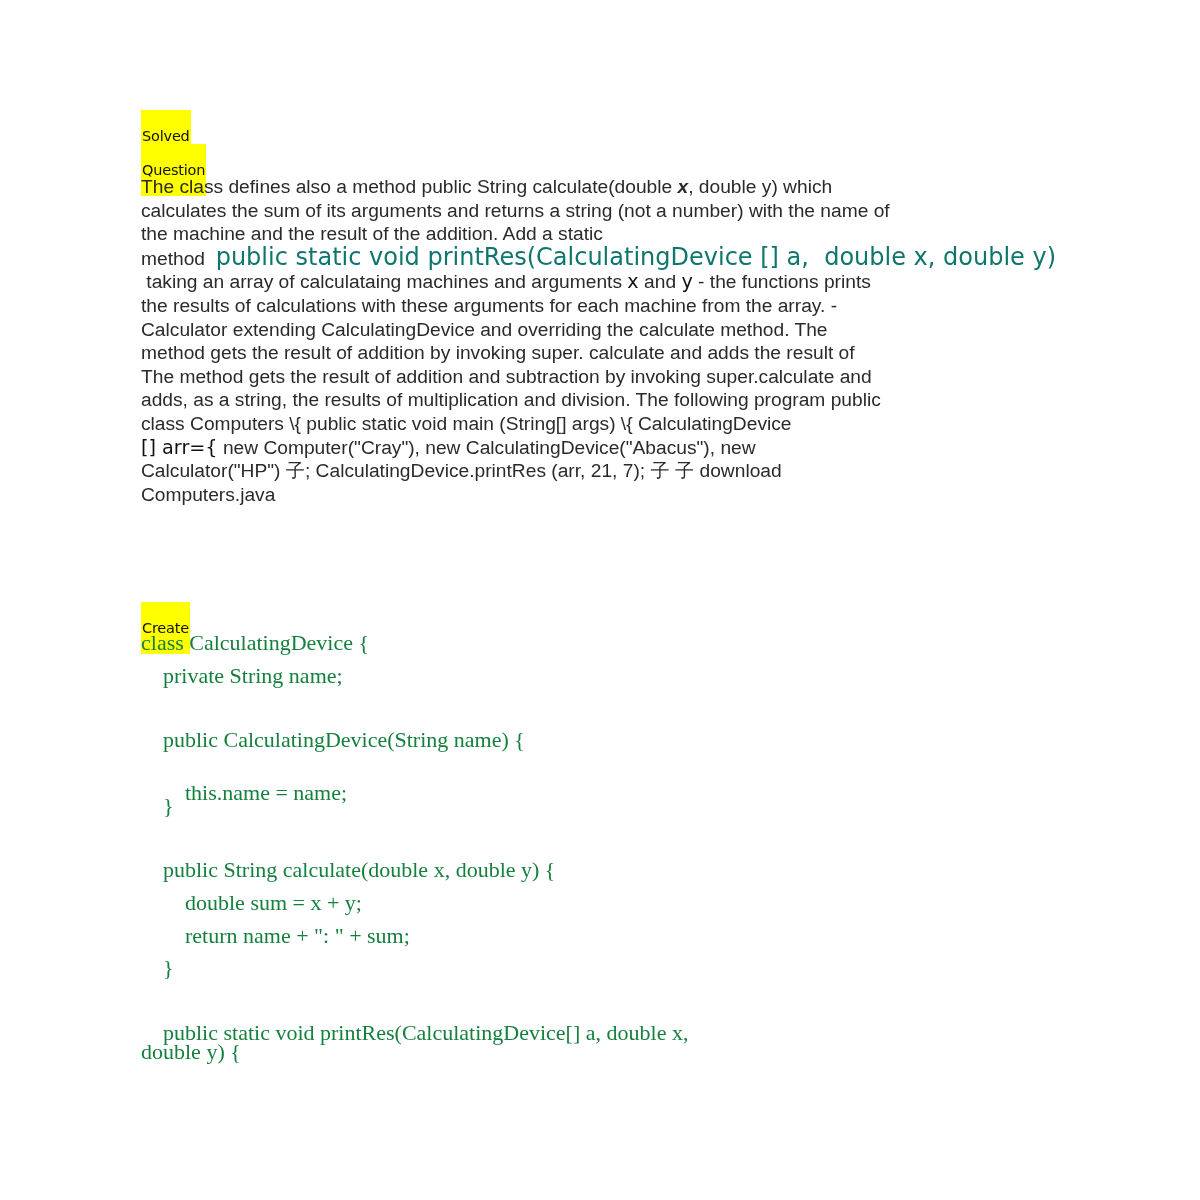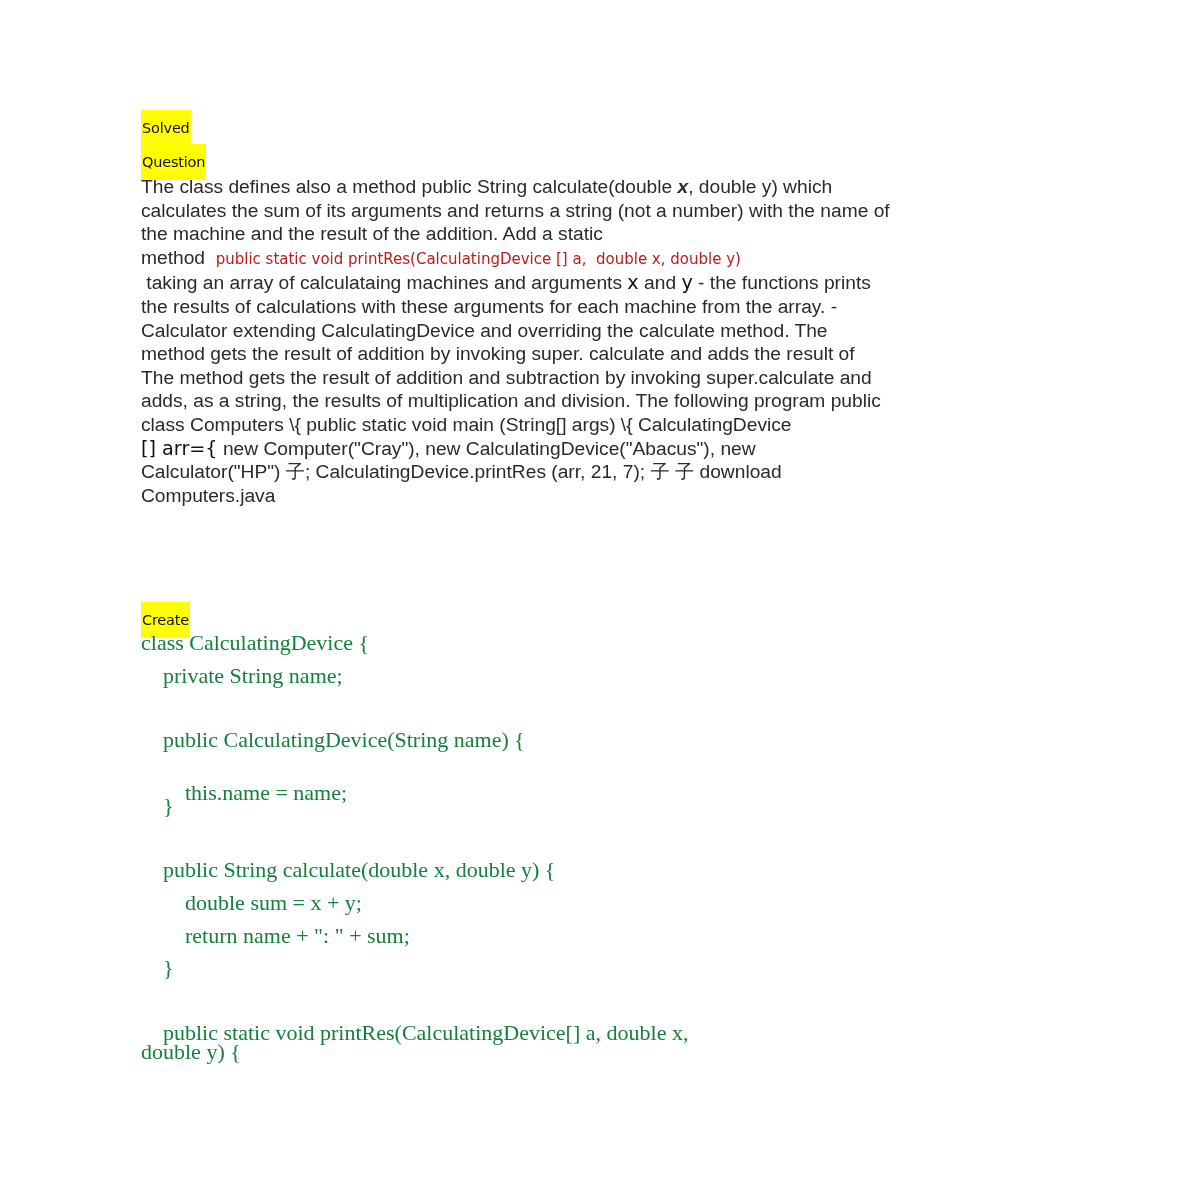--- a/index.html
+++ b/index.html
@@ -21,41 +21,41 @@
       width: 920px;
     }
     .label {
       position: absolute;
       left: 0;
       font-family: "DejaVu Sans", sans-serif;
       font-size: 14.5px;
       line-height: 20px;
       background: #ffff00;
       color: #111111;
-      padding: 8px 1px;
+      padding: 16px 1px;
       letter-spacing: -0.2px;
     }
     .question-text {
       position: absolute;
       left: 0;
       top: 175px;
       width: 925px;
       font-family: "Liberation Sans", sans-serif;
       font-size: 19.2px;
       line-height: 23.6px;
       color: #2a2a2a;
     }
     .qline {
       display: block;
       white-space: pre;
     }
     .qline .sig {
       font-family: "DejaVu Sans", sans-serif;
-      font-size: 15px;
-      color: #b91c1c;
+      font-size: 24px;
+      color: #0f766e;
     }
     .qline .bold-xy {
       font-family: "DejaVu Sans", sans-serif;
       color: #111111;
     }
     .qline .ital {
       font-style: italic;
       font-weight: bold;
     }
     .code {

